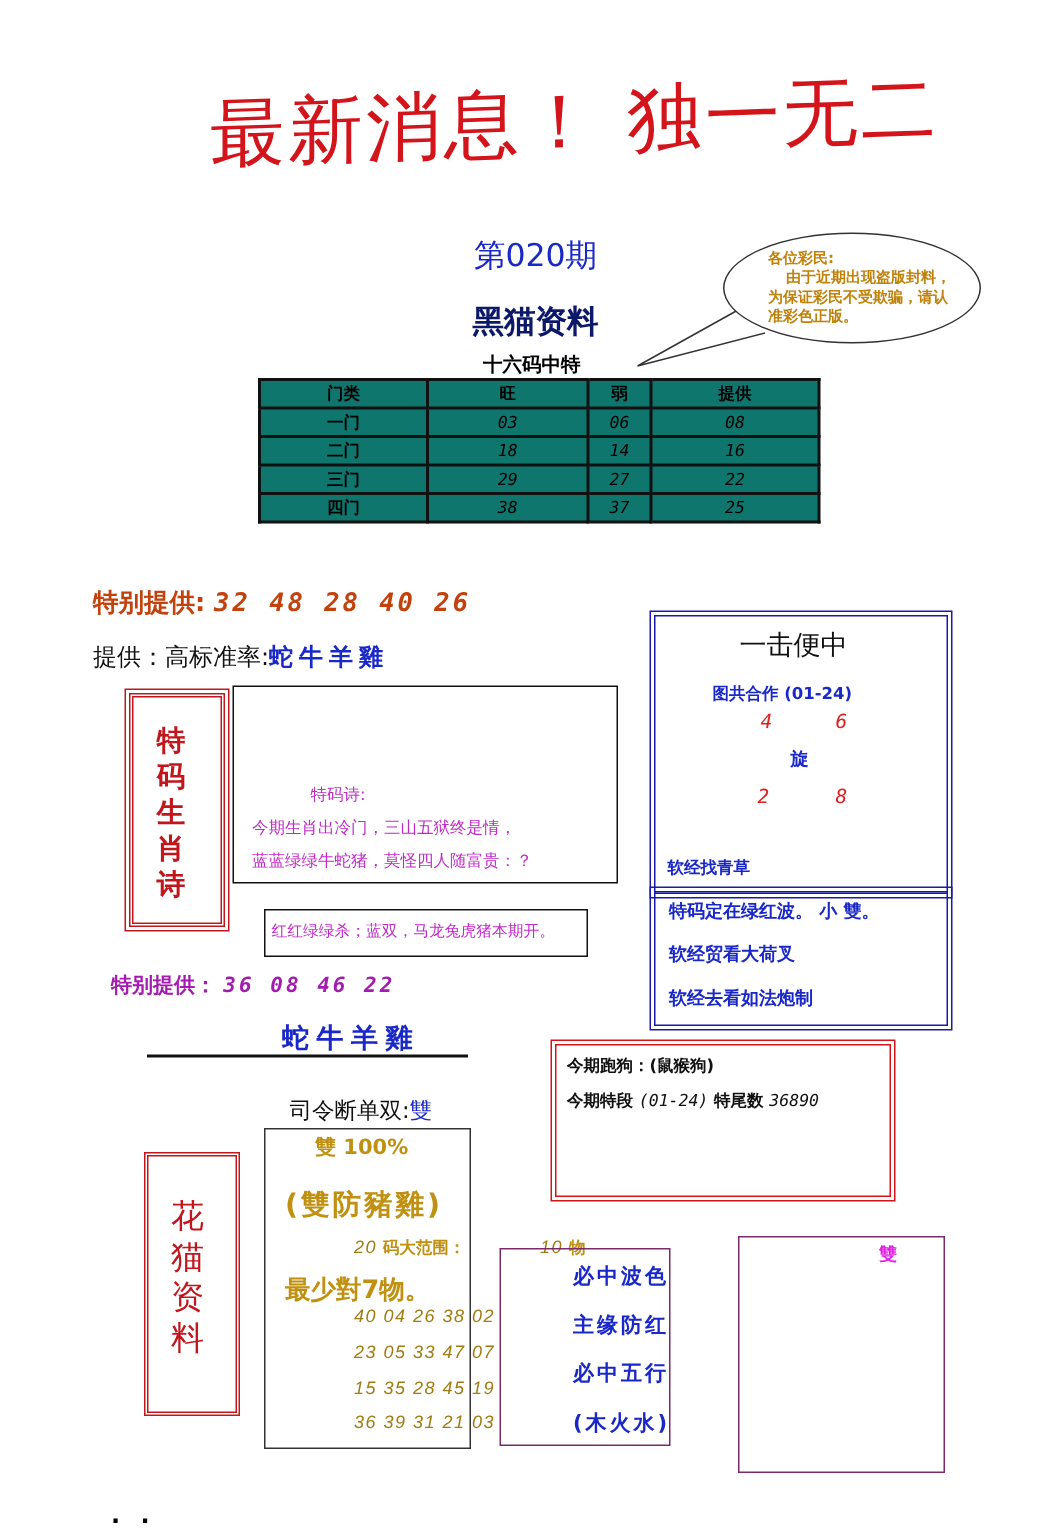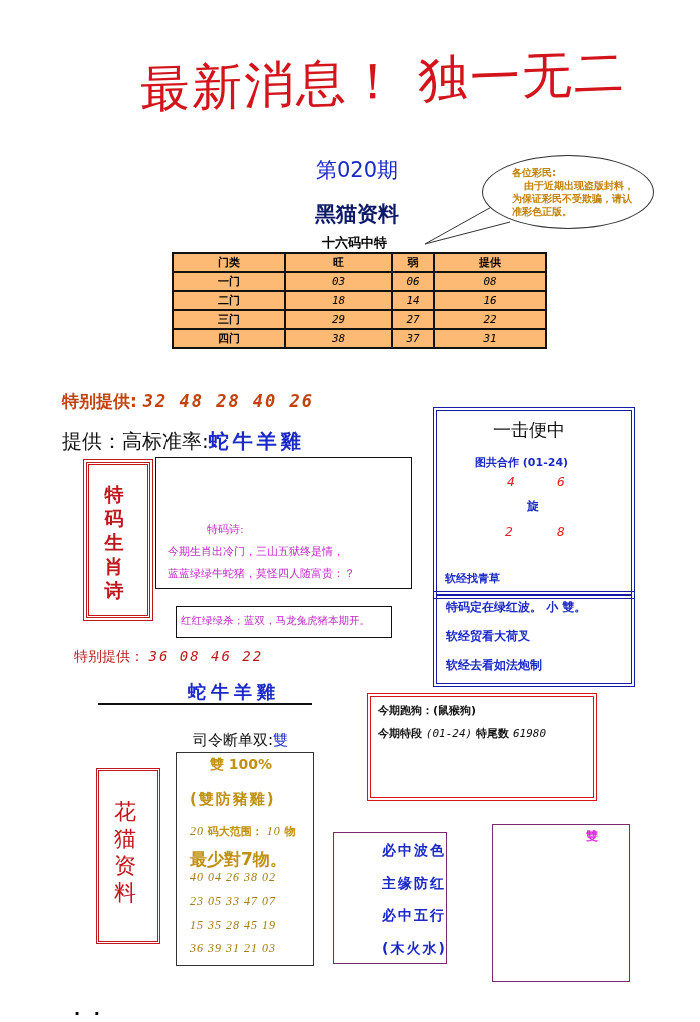--- a/index.html
+++ b/index.html
@@ -7,55 +7,55 @@
   .abs{position:absolute;}
   .headline{left:140px;top:48px;font-family:"DejaVu Serif",serif;font-size:50px;color:#d3141b;letter-spacing:2px;white-space:nowrap;transform:skewY(-2deg);}
   .headline .gap{display:inline-block;width:18px;}
   .issue{left:316px;top:156px;font-size:21px;color:#1a28c8;}
   .blackcat{left:315px;top:200px;font-family:"DejaVu Serif",serif;font-size:21px;color:#0c1868;font-weight:bold;}
   .subtitle{left:322px;top:234px;font-family:"DejaVu Serif",serif;font-size:13px;font-weight:bold;color:#000;}
   .bubble{left:482px;top:155px;width:170px;height:72px;border:1px solid #333;border-radius:50%;background:#fff;}
   .bubble-text{left:512px;top:166px;width:124px;font-size:10px;line-height:13px;color:#c0820a;font-weight:bold;}
   .bubble-tail{left:420px;top:200px;}
   table.grid{position:absolute;left:172px;top:252px;width:375px;border-collapse:collapse;font-size:11px;}
-  table.grid td{border:2px solid #111;background:#fdba74;text-align:center;height:17px;padding:0;font-weight:bold;}
+  table.grid td{border:2px solid #111;background:#0f766e;text-align:center;height:17px;padding:0;font-weight:bold;}
   table.grid td.num{font-style:italic;font-weight:normal;font-family:"DejaVu Sans Mono",monospace;}
   .special1{left:62px;top:390px;font-size:17px;font-weight:bold;color:#c2410c;white-space:nowrap;}
   .special1 .nums{font-family:"DejaVu Sans Mono",monospace;font-style:italic;letter-spacing:2px;}
-  .provide{left:62px;top:428px;font-size:20px;color:#111;white-space:nowrap;}
+  .provide{left:62px;top:428px;font-size:16px;color:#111;white-space:nowrap;}
   .provide .z{color:#1a28c8;font-weight:bold;letter-spacing:4px;}
   .poem-side{left:86px;top:462px;width:58px;height:150px;border:3px double #c0161c;outline:1px solid #c0161c;outline-offset:2px;}
   .poem-side-text{left:100px;top:482px;width:28px;font-family:"DejaVu Serif",serif;font-size:19px;line-height:24px;color:#c0161c;font-weight:bold;text-align:center;}
   .poem-box{left:155px;top:457px;width:255px;height:130px;border:1px solid #111;}
   .poem-title{left:207px;top:522px;font-size:11px;color:#c02ac8;}
   .poem-line{left:168px;font-size:11px;color:#c02ac8;white-space:nowrap;}
   .combo-box{left:176px;top:606px;width:214px;height:30px;border:1px solid #111;}
   .combo-text{left:181px;top:614px;font-size:10.5px;color:#c02ac8;white-space:nowrap;}
-  .special2{left:74px;top:648px;font-size:14px;font-weight:normal;color:#b91c1c;white-space:nowrap;}
+  .special2{left:74px;top:648px;font-size:14px;font-weight:bold;color:#a21caf;white-space:nowrap;}
   .special2 .nums{font-family:"DejaVu Sans Mono",monospace;font-style:italic;letter-spacing:2px;}
   .zodiac2{left:188px;top:680px;font-size:18px;font-weight:bold;color:#1a28c8;letter-spacing:5px;}
   .hr{left:98px;top:703px;width:214px;height:2px;background:#111;}
   .blue-box{left:433px;top:407px;width:194px;height:184px;border:4px double #1a1aa8;}
   .blue-box2{left:433px;top:591px;width:194px;height:88px;border:4px double #1a1aa8;}
   .bb-title{left:493px;top:418px;font-family:"DejaVu Serif",serif;font-size:18px;color:#111;}
   .bb-sub{left:475px;top:455px;font-size:11px;font-weight:bold;color:#1a28c8;white-space:nowrap;}
   .bb-red{font-family:"DejaVu Sans Mono",monospace;font-size:13px;color:#e0201e;font-style:italic;}
   .bb-mid{left:527px;top:498px;font-size:12px;font-weight:bold;color:#1a28c8;}
   .bb-bottom{left:445px;top:571px;font-size:11px;font-weight:bold;color:#1a28c8;}
   .bb2-line{left:446px;font-size:12px;font-weight:bold;color:#1a28c8;white-space:nowrap;}
   .red-box{left:367px;top:693px;width:222px;height:100px;border:4px double #d3141b;}
   .rb-line{left:378px;font-size:11px;font-weight:bold;color:#111;white-space:nowrap;}
   .rb-line .n{font-family:"DejaVu Sans Mono",monospace;font-style:italic;font-weight:normal;}
   .sling{left:193px;top:731px;font-size:15px;font-weight:normal;color:#111;white-space:nowrap;}
   .sling .v{color:#1a28c8;}
   .flower-side{left:96px;top:768px;width:58px;height:170px;border:3px double #c0161c;}
   .flower-text{left:108px;top:798px;width:34px;font-family:"DejaVu Serif",serif;font-size:22px;line-height:27px;color:#c0161c;text-align:center;}
   .gold-box{left:176px;top:752px;width:136px;height:212px;border:1px solid #333;}
   .gold{color:#c09010;font-weight:bold;white-space:nowrap;}
-  .g-num{font-family:Liberation Serif, serif;font-style:italic;font-weight:normal;font-size:12px;letter-spacing:1px;color:#a07c10;}
+  .g-num{font-family:Liberation Sans, sans-serif;font-style:italic;font-weight:normal;font-size:12px;letter-spacing:1px;color:#a07c10;margin-left:46px;}
   .purple-box{left:333px;top:832px;width:112px;height:130px;border:1px solid #7a2a6a;}
   .pb-line{left:354px;font-size:14px;font-weight:bold;color:#1a28c8;white-space:nowrap;letter-spacing:2px;margin-left:28px;}
   .pink-box{left:492px;top:824px;width:136px;height:156px;border:1px solid #7a2a6a;}
   .pink-icon{left:586px;top:828px;font-size:12px;color:#e020e0;font-weight:bold;}
   .dots{left:74px;top:1000px;font-size:16px;font-weight:bold;color:#000;letter-spacing:4px;}
 </style>
 </head>
 <body>
 
 <div class="abs headline">
@@ -98,21 +98,21 @@
   <tr>
     <td>三门</td>
     <td class="num">29</td>
     <td class="num">27</td>
     <td class="num">22</td>
   </tr>
   <tr>
     <td>四门</td>
     <td class="num">38</td>
     <td class="num">37</td>
-    <td class="num">31</td>
+    <td class="num">25</td>
   </tr>
 </tbody>
   </table>
 
 <div class="abs special1">
   <span>特别提供:</span>
   <span class="nums">32 48 28 40 26</span>
 </div>
 
 <div class="abs provide">
@@ -158,38 +158,38 @@
 <div class="abs bb2-line" style="top:657px">软经去看如法炮制</div>
 
 <div class="abs red-box"></div>
 <div class="abs rb-line" style="top:703px">
   <span>今期跑狗：</span><span>(鼠猴狗)</span>
 </div>
 <div class="abs rb-line" style="top:726px">
   <span>今期特段</span>
   <span class="n">(01-24)</span>
   <span>特尾数</span>
-  <span class="n">61980</span>
+  <span class="n">36890</span>
 </div>
 
 <div class="abs sling">
   <span>司令断单双:</span><span class="v">雙</span>
 </div>
 
 <div class="abs flower-side"></div>
 <div class="abs flower-text">
   <div>花</div>
   <div>猫</div>
   <div>资</div>
   <div>料</div>
 </div>
 
 <div class="abs gold-box"></div>
 <div class="abs gold" style="left:210px;top:756px;font-size:14px;">雙 100%</div>
-<div class="abs gold" style="left:190px;top:790px;font-size:15px;letter-spacing:2px;">(雙防豬雞)</div>
+<div class="abs gold" style="left:190px;top:790px;font-size:19px;letter-spacing:2px;">(雙防豬雞)</div>
 <div class="abs gold" style="left:190px;top:824px;font-size:11px;">
   <span class="g-num">20</span>
   <span>码大范围：</span>
   <span class="g-num">10</span>
   <span>物</span>
 </div>
 <div class="abs gold" style="left:190px;top:848px;font-size:17px;">最少對7物。</div>
 <div class="abs g-num" style="left:190px;top:870px;">40 04 26 38 02</div>
 <div class="abs g-num" style="left:190px;top:894px;">23 05 33 47 07</div>
 <div class="abs g-num" style="left:190px;top:918px;">15 35 28 45 19</div>

